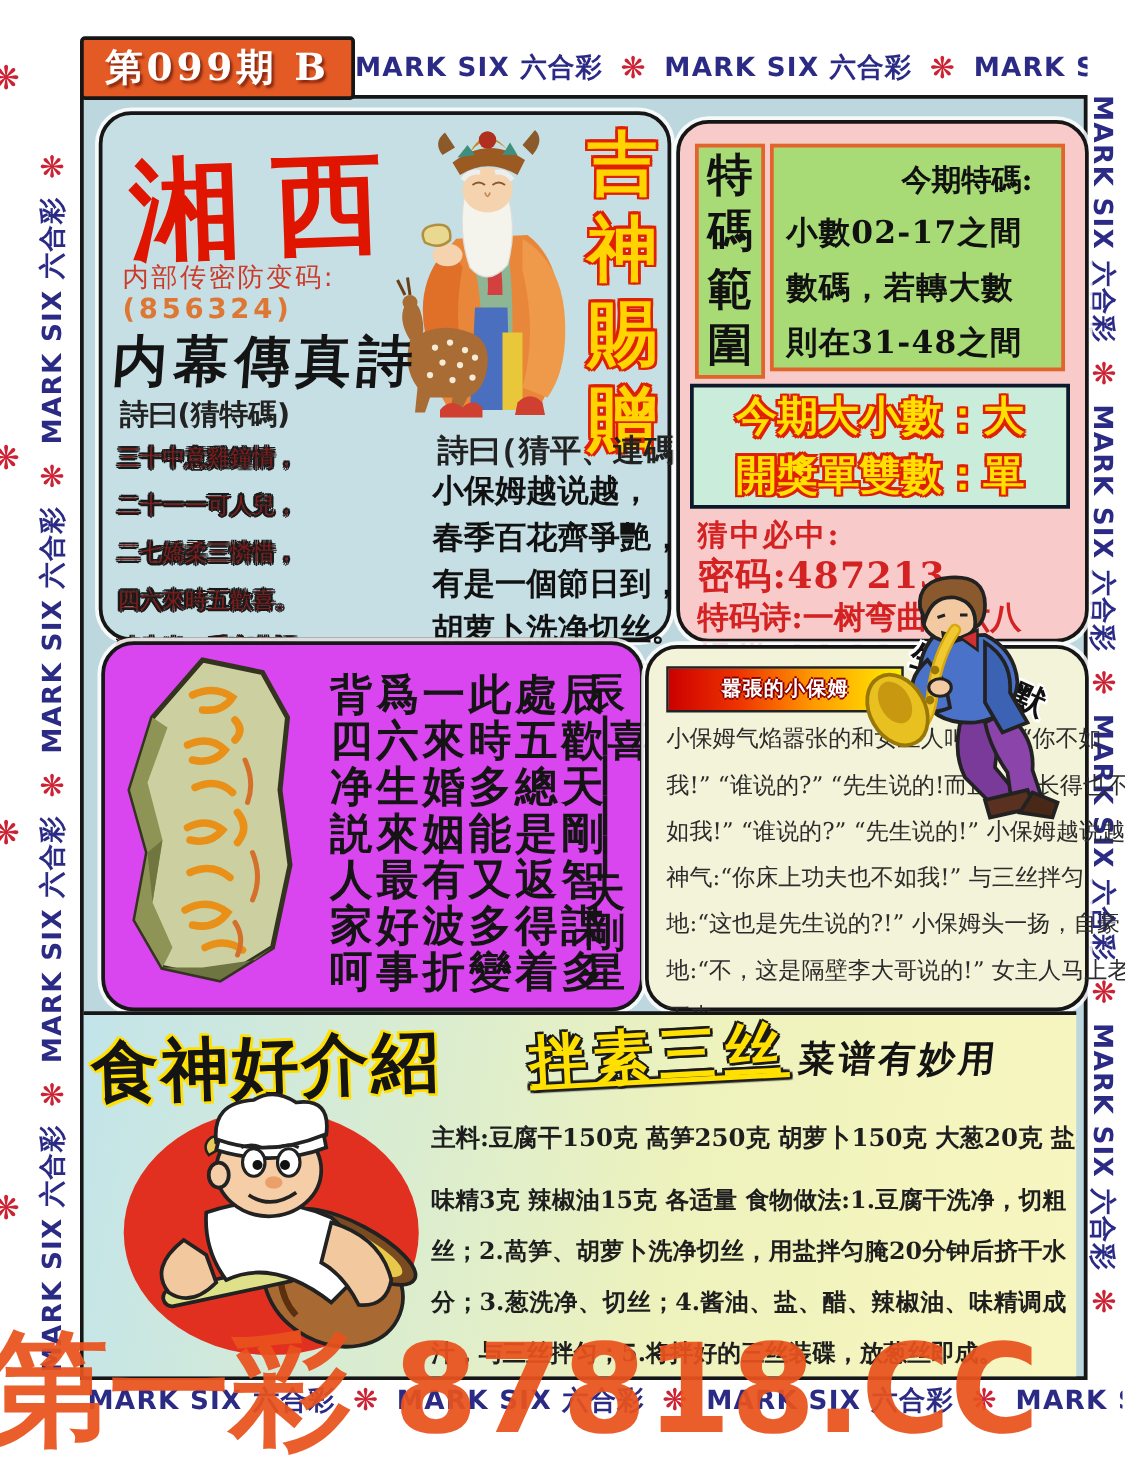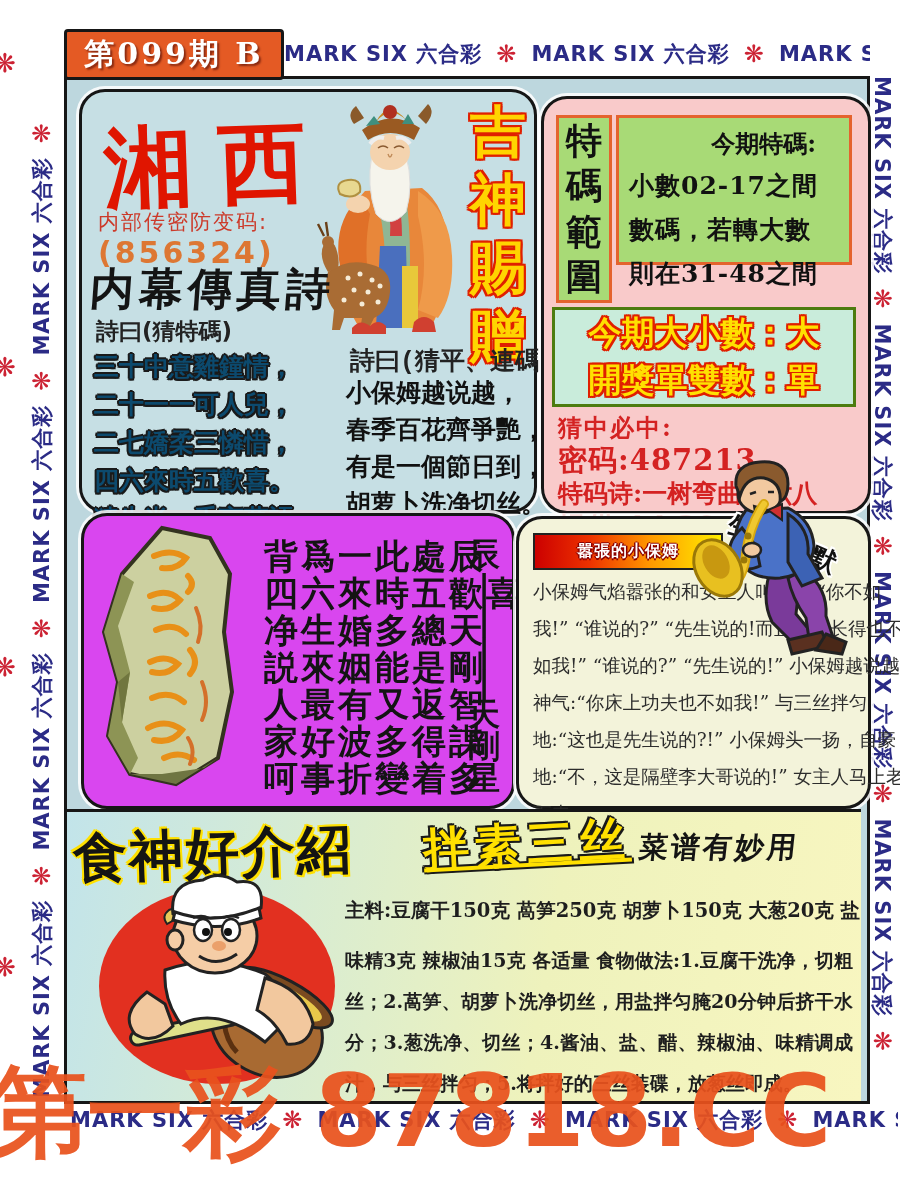--- a/index.html
+++ b/index.html
@@ -29,45 +29,45 @@
     font-family:"DejaVu Serif","Liberation Serif",serif;
   }
   
   .frame{position:absolute;left:64px;top:76px;width:800px;height:1022px;border:3px solid #161616;background:#bdd7de;}
   .rbox{position:absolute;border:3px solid #161616;border-radius:26px;box-shadow:0 0 0 3px rgba(255,255,255,.85);}
   
   .box1{left:12px;top:10px;width:452px;height:418px;background:#c6dfe4;}
   .xiangxi{position:absolute;left:22px;top:14px;font-size:88px;font-weight:900;color:#e01500;
     font-family:"DejaVu Serif","Liberation Serif",serif;letter-spacing:26px;transform:rotate(-2deg);white-space:nowrap;}
   .secret-label{position:absolute;left:16px;top:116px;font-size:21px;font-weight:normal;color:#cc3a2a;letter-spacing:2px;}
-  .secret-code{position:absolute;left:16px;top:143px;font-size:30px;font-weight:bold;color:#dd7733;letter-spacing:3px;}
+  .secret-code{position:absolute;left:16px;top:143px;font-size:22px;font-weight:bold;color:#dd7733;letter-spacing:3px;}
   .poem-title{position:absolute;left:8px;top:168px;font-size:44px;font-weight:900;color:#141414;letter-spacing:5px;
     font-family:"DejaVu Serif","Liberation Serif",serif;transform:skewX(-4deg);}
   .poem-sub{position:absolute;left:14px;top:224px;font-size:23px;color:#222;font-weight:bold;}
-  .poem-y{position:absolute;left:12px;top:256px;font-size:25px;line-height:38px;font-weight:700;color:#0c4a6e;
+  .poem-y{position:absolute;left:12px;top:256px;font-size:18px;line-height:38px;font-weight:400;color:#7f1d1d;
     text-shadow:2px 0 #1a1a1a,-2px 0 #1a1a1a,0 2px #1a1a1a,0 -2px #1a1a1a,1.5px 1.5px #1a1a1a,-1.5px -1.5px #1a1a1a,1.5px -1.5px #1a1a1a,-1.5px 1.5px #1a1a1a;
     white-space:nowrap;}
   .god-svg{position:absolute;left:228px;top:4px;width:162px;height:242px;}
   .god-col{position:absolute;left:386px;top:8px;width:60px;display:flex;flex-direction:column;gap:6px;align-items:center;}
   .god-col div{font-size:56px;font-weight:900;color:#ffd400;line-height:62px;
     font-family:"DejaVu Serif","Liberation Serif",serif;
     text-shadow:2px 0 #e02000,-2px 0 #e02000,0 2px #e02000,0 -2px #e02000,2px 2px #e02000,-2px -2px #e02000,2px -2px #e02000,-2px 2px #e02000;}
   .poem2-sub{position:absolute;left:268px;top:252px;font-size:25px;color:#222;font-weight:bold;white-space:nowrap;font-family:Liberation Mono, monospace;}
   .poem2{position:absolute;left:264px;top:282px;font-size:25px;line-height:37px;color:#111;font-weight:bold;white-space:nowrap;
     font-family:"DejaVu Serif","Liberation Serif",serif;}
   
   .box2{left:474px;top:17px;width:324px;height:412px;background:#f9caca;}
   .range-title{position:absolute;left:12px;top:16px;width:50px;height:182px;background:#a8da76;border:3px solid #e4632d;
     display:flex;flex-direction:column;align-items:center;justify-content:space-around;}
   .range-title div{font-size:36px;font-weight:900;color:#111;line-height:40px;}
-  .range-panel{position:absolute;left:72px;top:16px;width:236px;height:150px;background:#a8da76;border:3px solid #e4632d;
-    padding:6px 17px 0 10px;box-sizing:border-box;font-family:"DejaVu Serif","Liberation Serif",serif;}
+  .range-panel{position:absolute;left:72px;top:16px;width:236px;height:182px;background:#a8da76;border:3px solid #e4632d;
+    padding:6px 7px 0 10px;box-sizing:border-box;font-family:"DejaVu Serif","Liberation Serif",serif;}
   .range-panel .r1{text-align:right;padding-right:16px;font-size:24px;font-weight:bold;color:#111;line-height:40px;}
   .range-panel .rl{font-size:25px;font-weight:bold;color:#111;line-height:44px;letter-spacing:1px;white-space:nowrap;}
-  .bigsmall{position:absolute;left:8px;top:208px;width:298px;height:94px;background:#c9ecdb;border:3px solid #4d7c0f;
+  .bigsmall{position:absolute;left:8px;top:208px;width:298px;height:94px;background:#c9ecdb;border:3px solid #0f172a;
     display:flex;flex-direction:column;align-items:center;justify-content:center;gap:2px;}
   .bigsmall div{font-size:33px;font-weight:900;color:#ffe000;white-space:nowrap;
     text-shadow:2px 0 #e02000,-2px 0 #e02000,0 2px #e02000,0 -2px #e02000,2px 2px #e02000,-2px -2px #e02000,2px -2px #e02000,-2px 2px #e02000;}
   .hits{position:absolute;left:14px;top:314px;color:#d42222;font-weight:900;
     font-family:"DejaVu Serif","Liberation Serif",serif;}
   .hits .h1{font-size:24px;line-height:30px;letter-spacing:2px;}
   .hits .h2{font-size:29px;line-height:34px;letter-spacing:1px;}
   .hits .h3{font-size:25px;line-height:33px;white-space:nowrap;}
   .hits .h4{font-size:29px;line-height:34px;}
   

